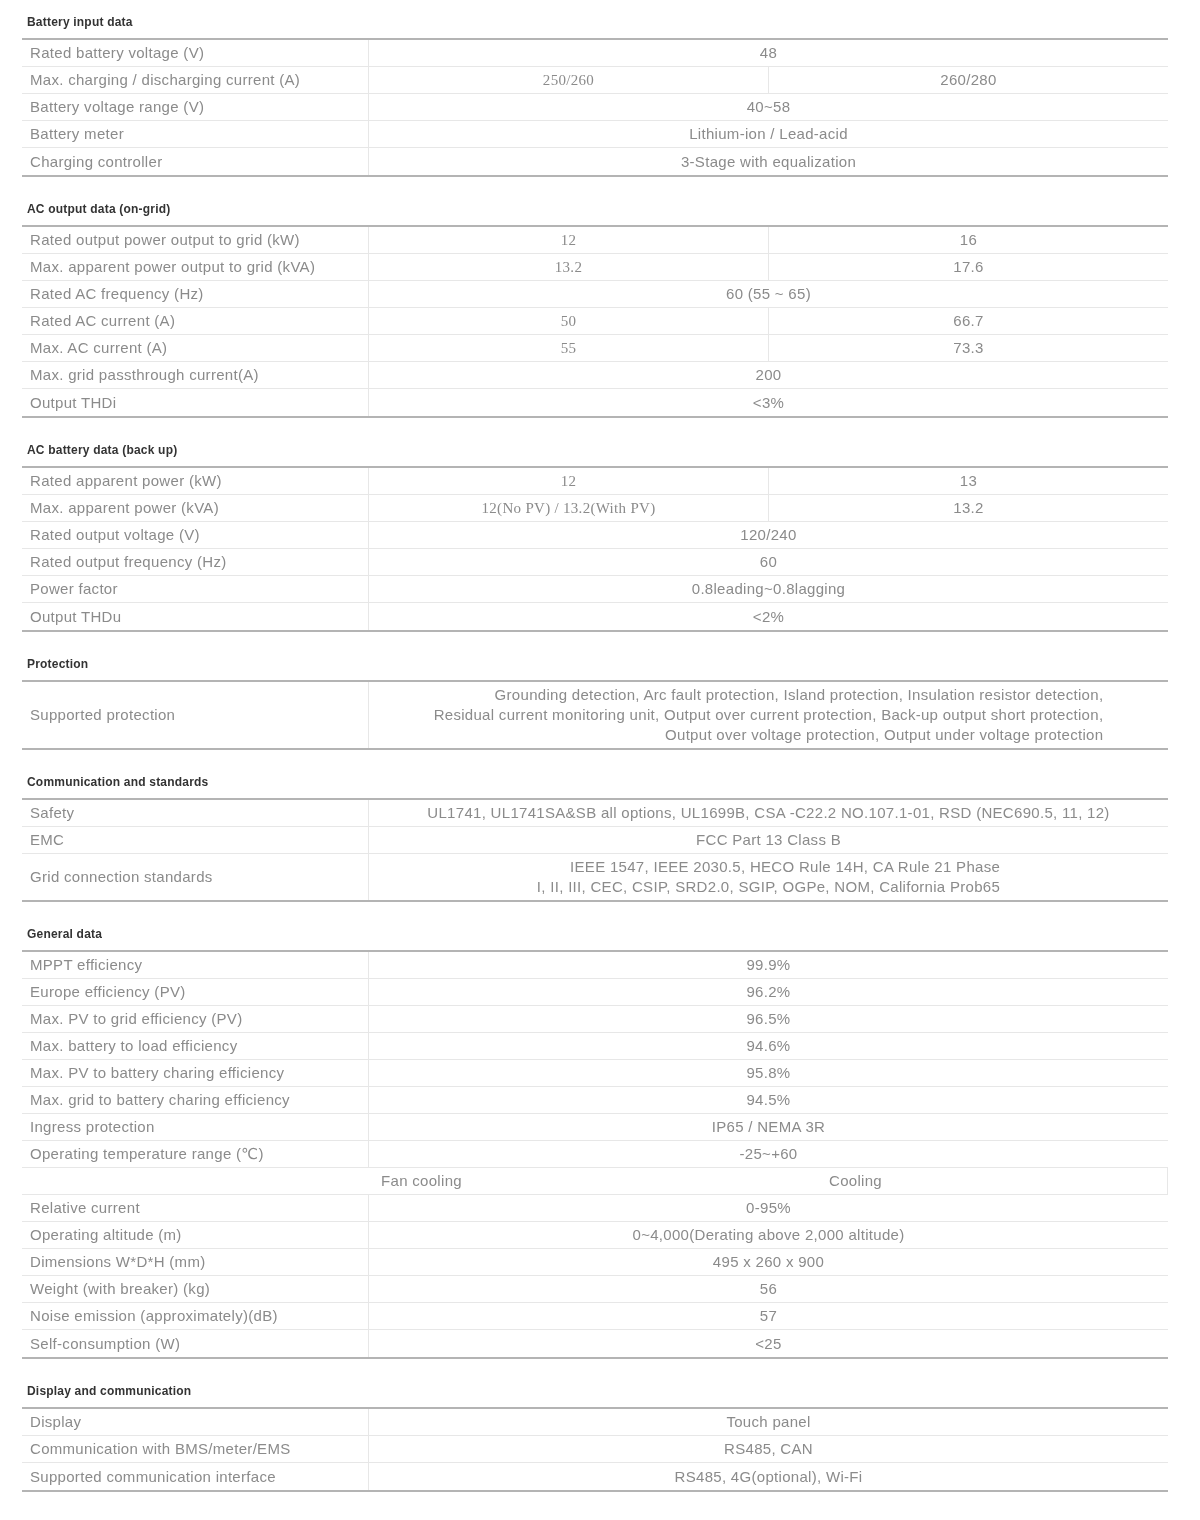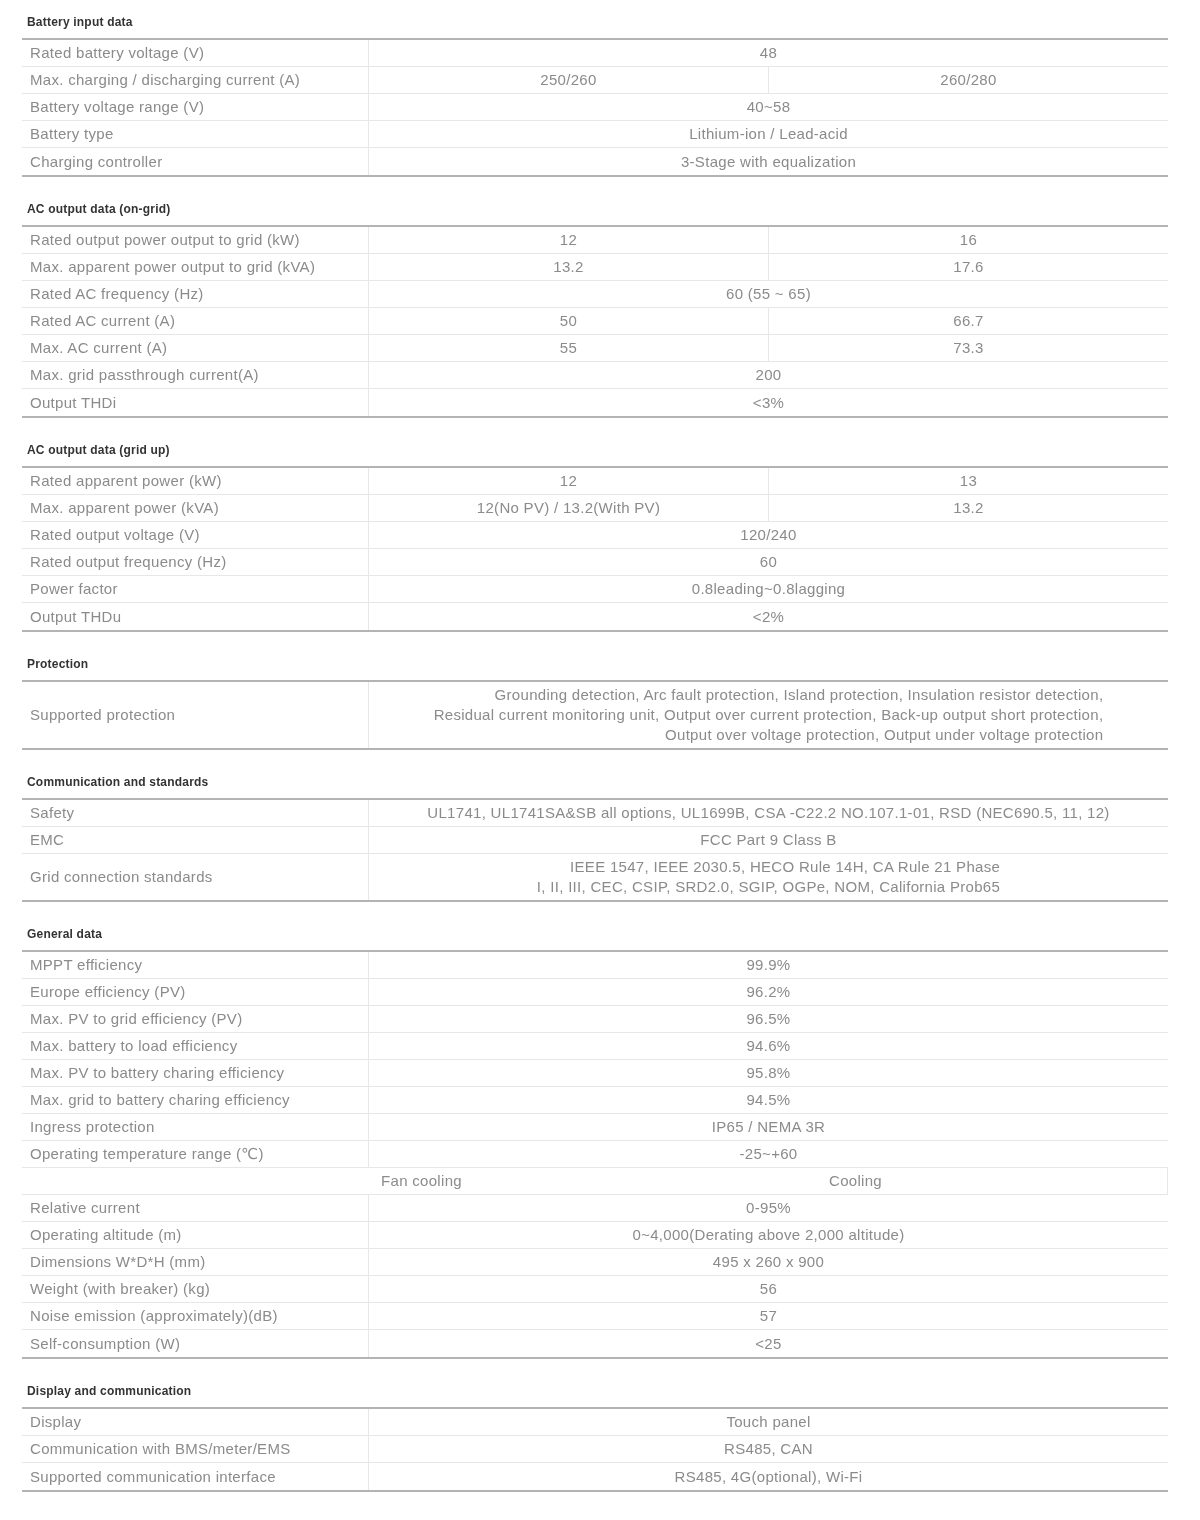--- a/index.html
+++ b/index.html
@@ -59,20 +59,21 @@
     flex: 1 1 0;
     display: flex;
     align-items: center;
     justify-content: center;
     text-align: right;
     padding: 3px 8px;
     white-space: pre-line;
   }
   .cell-value.split-first {
     border-right: 1px solid var(--border-light, #e4e4e4);
+    font-family: Liberation Serif, serif;
   }
 </style>
 </head>
 <body>
 
 <main class="page">
     <section class="spec-section">
       <h2 class="section-title">Battery input data</h2>
       <div class="spec-table">
         <div class="spec-row">
@@ -82,21 +83,21 @@
         <div class="spec-row">
           <div class="cell cell-label">Max. charging / discharging current (A)</div>
           <div class="cell cell-value split-first">250/260</div>
           <div class="cell cell-value">260/280</div>
         </div>
         <div class="spec-row">
           <div class="cell cell-label">Battery voltage range (V)</div>
           <div class="cell cell-value">40~58</div>
         </div>
         <div class="spec-row">
-          <div class="cell cell-label">Battery type</div>
+          <div class="cell cell-label">Battery meter</div>
           <div class="cell cell-value">Lithium-ion / Lead-acid</div>
         </div>
         <div class="spec-row">
           <div class="cell cell-label">Charging controller</div>
           <div class="cell cell-value">3-Stage with equalization</div>
         </div>
       </div>
     </section>
     <section class="spec-section">
       <h2 class="section-title">AC output data (on-grid)</h2>
@@ -129,21 +130,21 @@
           <div class="cell cell-label">Max. grid passthrough current(A)</div>
           <div class="cell cell-value">200</div>
         </div>
         <div class="spec-row">
           <div class="cell cell-label">Output THDi</div>
           <div class="cell cell-value">&lt;3%</div>
         </div>
       </div>
     </section>
     <section class="spec-section">
-      <h2 class="section-title">AC output data (grid up)</h2>
+      <h2 class="section-title">AC battery data (back up)</h2>
       <div class="spec-table">
         <div class="spec-row">
           <div class="cell cell-label">Rated apparent power (kW)</div>
           <div class="cell cell-value split-first">12</div>
           <div class="cell cell-value">13</div>
         </div>
         <div class="spec-row">
           <div class="cell cell-label">Max. apparent power (kVA)</div>
           <div class="cell cell-value split-first">12(No PV) / 13.2(With PV)</div>
           <div class="cell cell-value">13.2</div>
@@ -179,21 +180,21 @@
     </section>
     <section class="spec-section">
       <h2 class="section-title">Communication and standards</h2>
       <div class="spec-table">
         <div class="spec-row">
           <div class="cell cell-label">Safety</div>
           <div class="cell cell-value">UL1741, UL1741SA&amp;SB all options, UL1699B, CSA -C22.2 NO.107.1-01, RSD (NEC690.5, 11, 12)</div>
         </div>
         <div class="spec-row">
           <div class="cell cell-label">EMC</div>
-          <div class="cell cell-value">FCC Part 9 Class B</div>
+          <div class="cell cell-value">FCC Part 13 Class B</div>
         </div>
         <div class="spec-row">
           <div class="cell cell-label">Grid connection standards</div>
           <div class="cell cell-value">IEEE 1547, IEEE 2030.5, HECO Rule 14H, CA Rule 21 Phase
 I, II, III, CEC, CSIP, SRD2.0, SGIP, OGPe, NOM, California Prob65</div>
         </div>
       </div>
     </section>
     <section class="spec-section">
       <h2 class="section-title">General data</h2>

